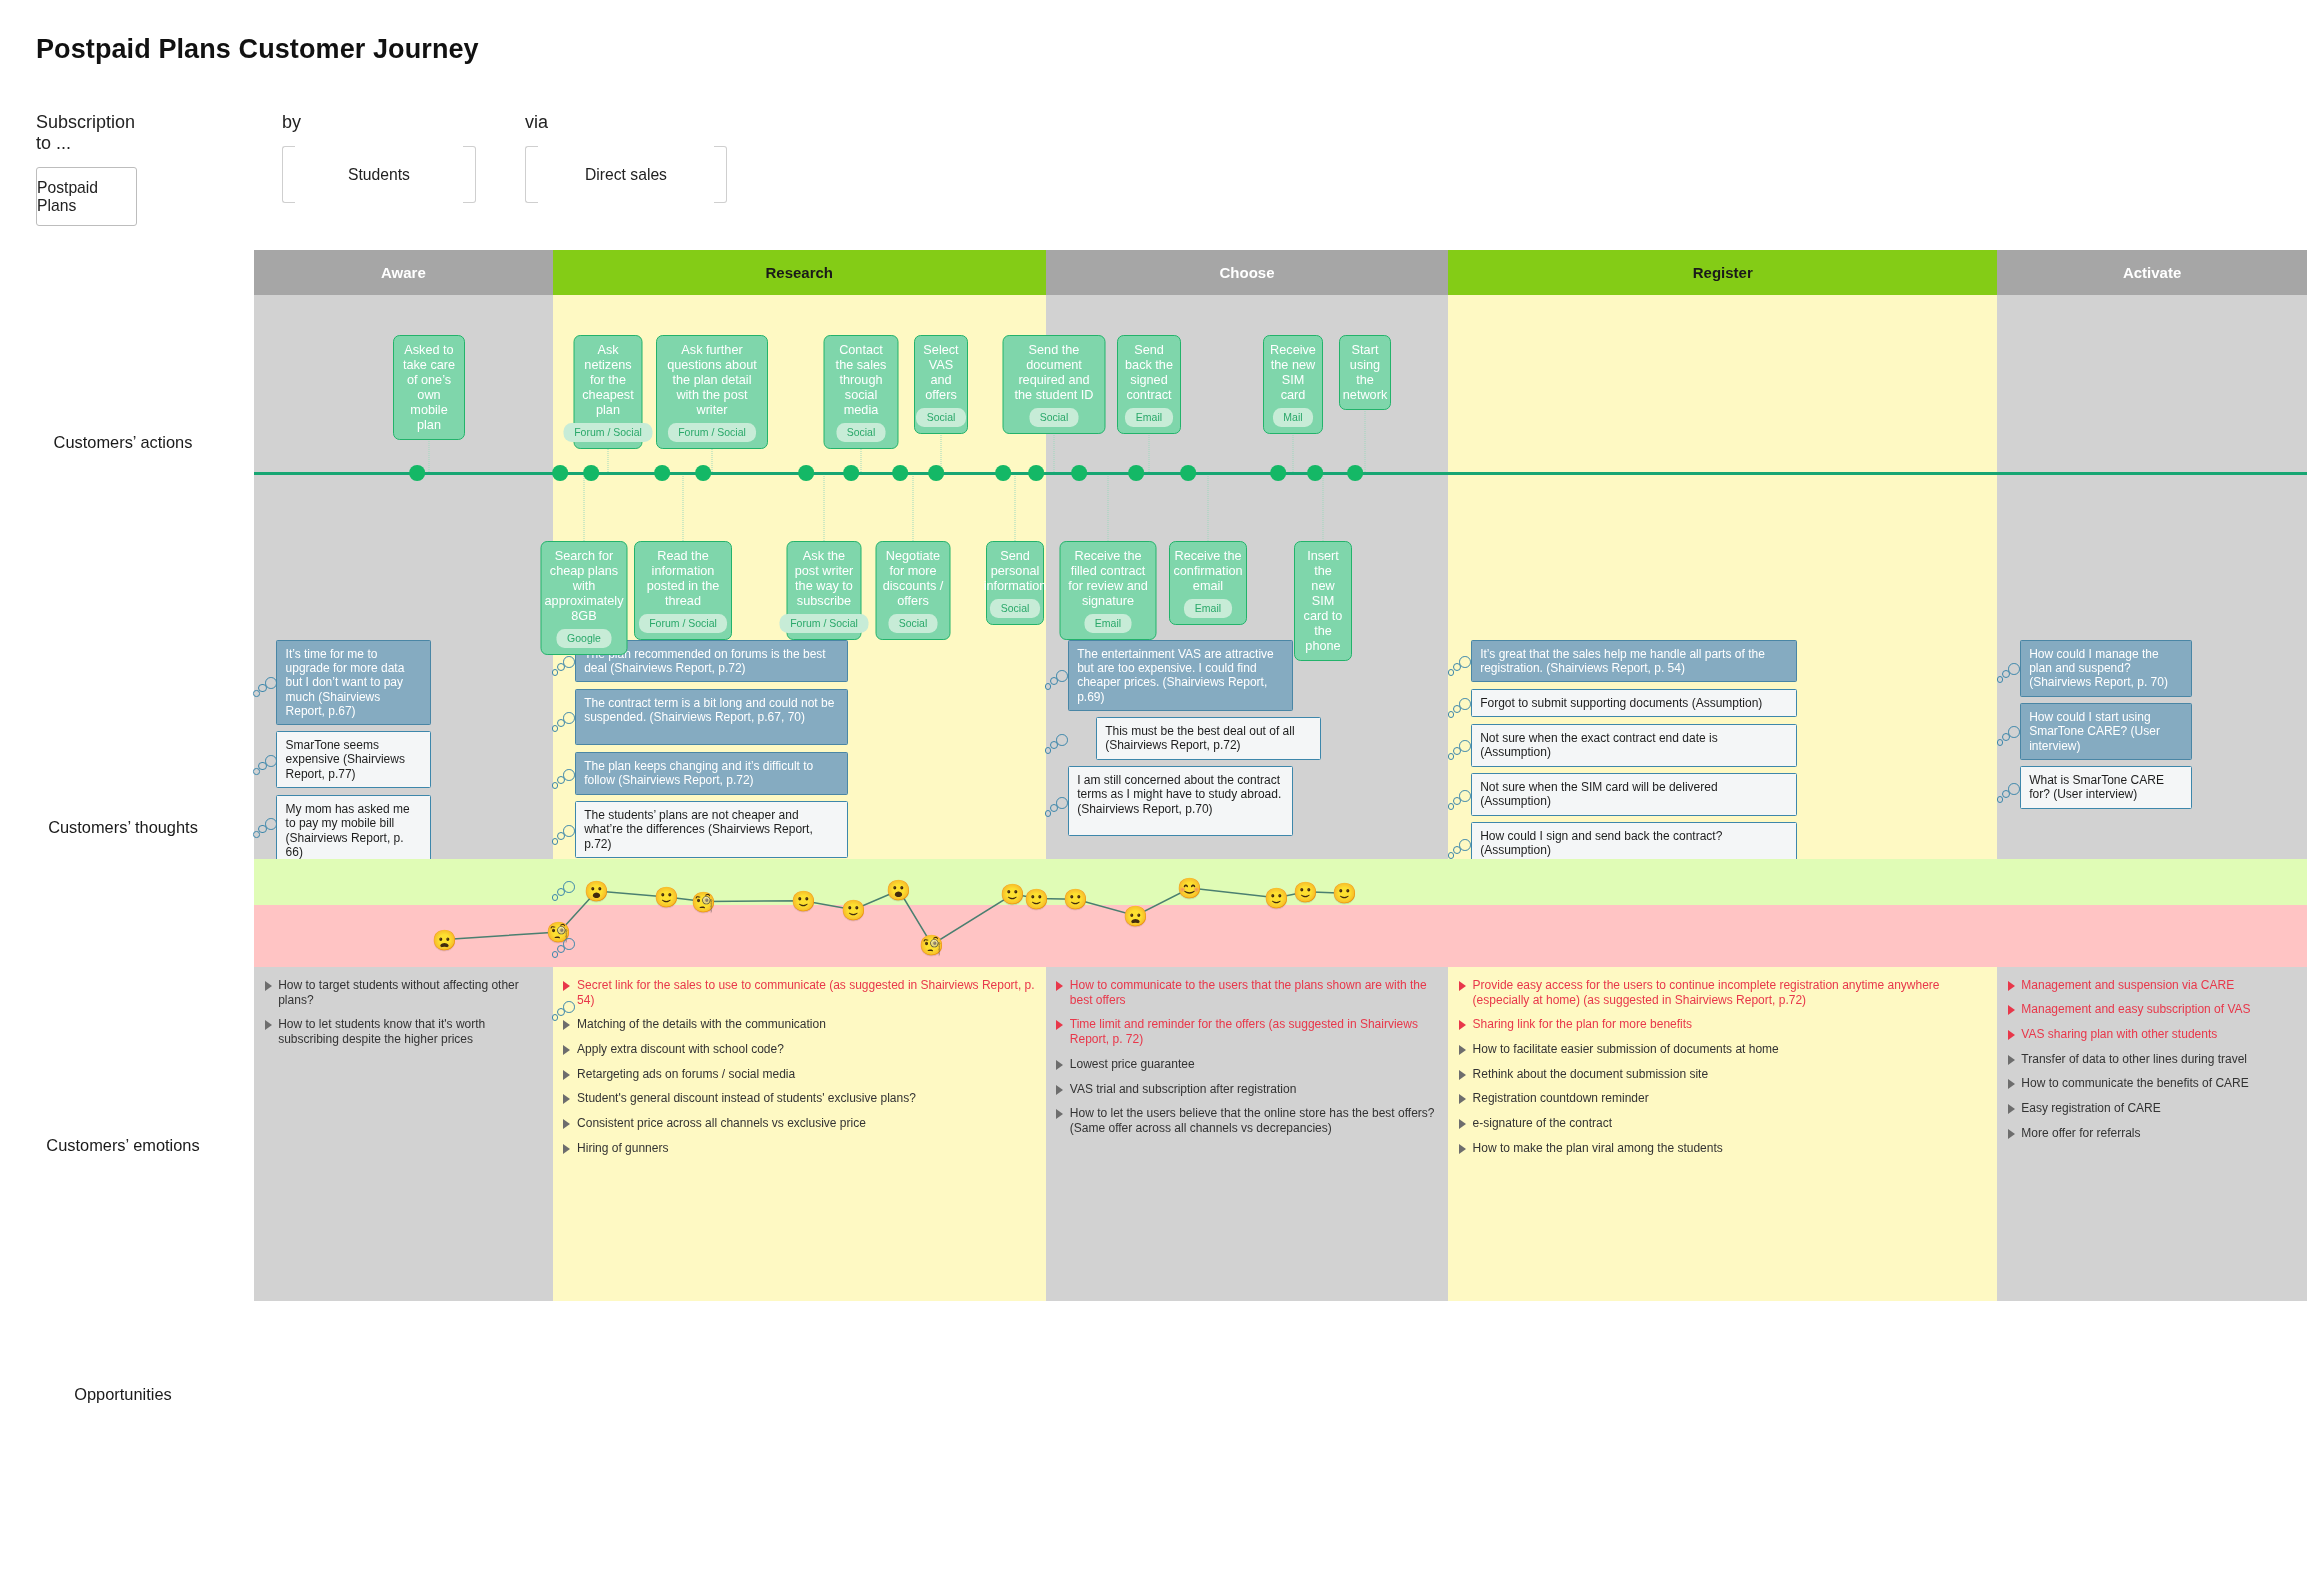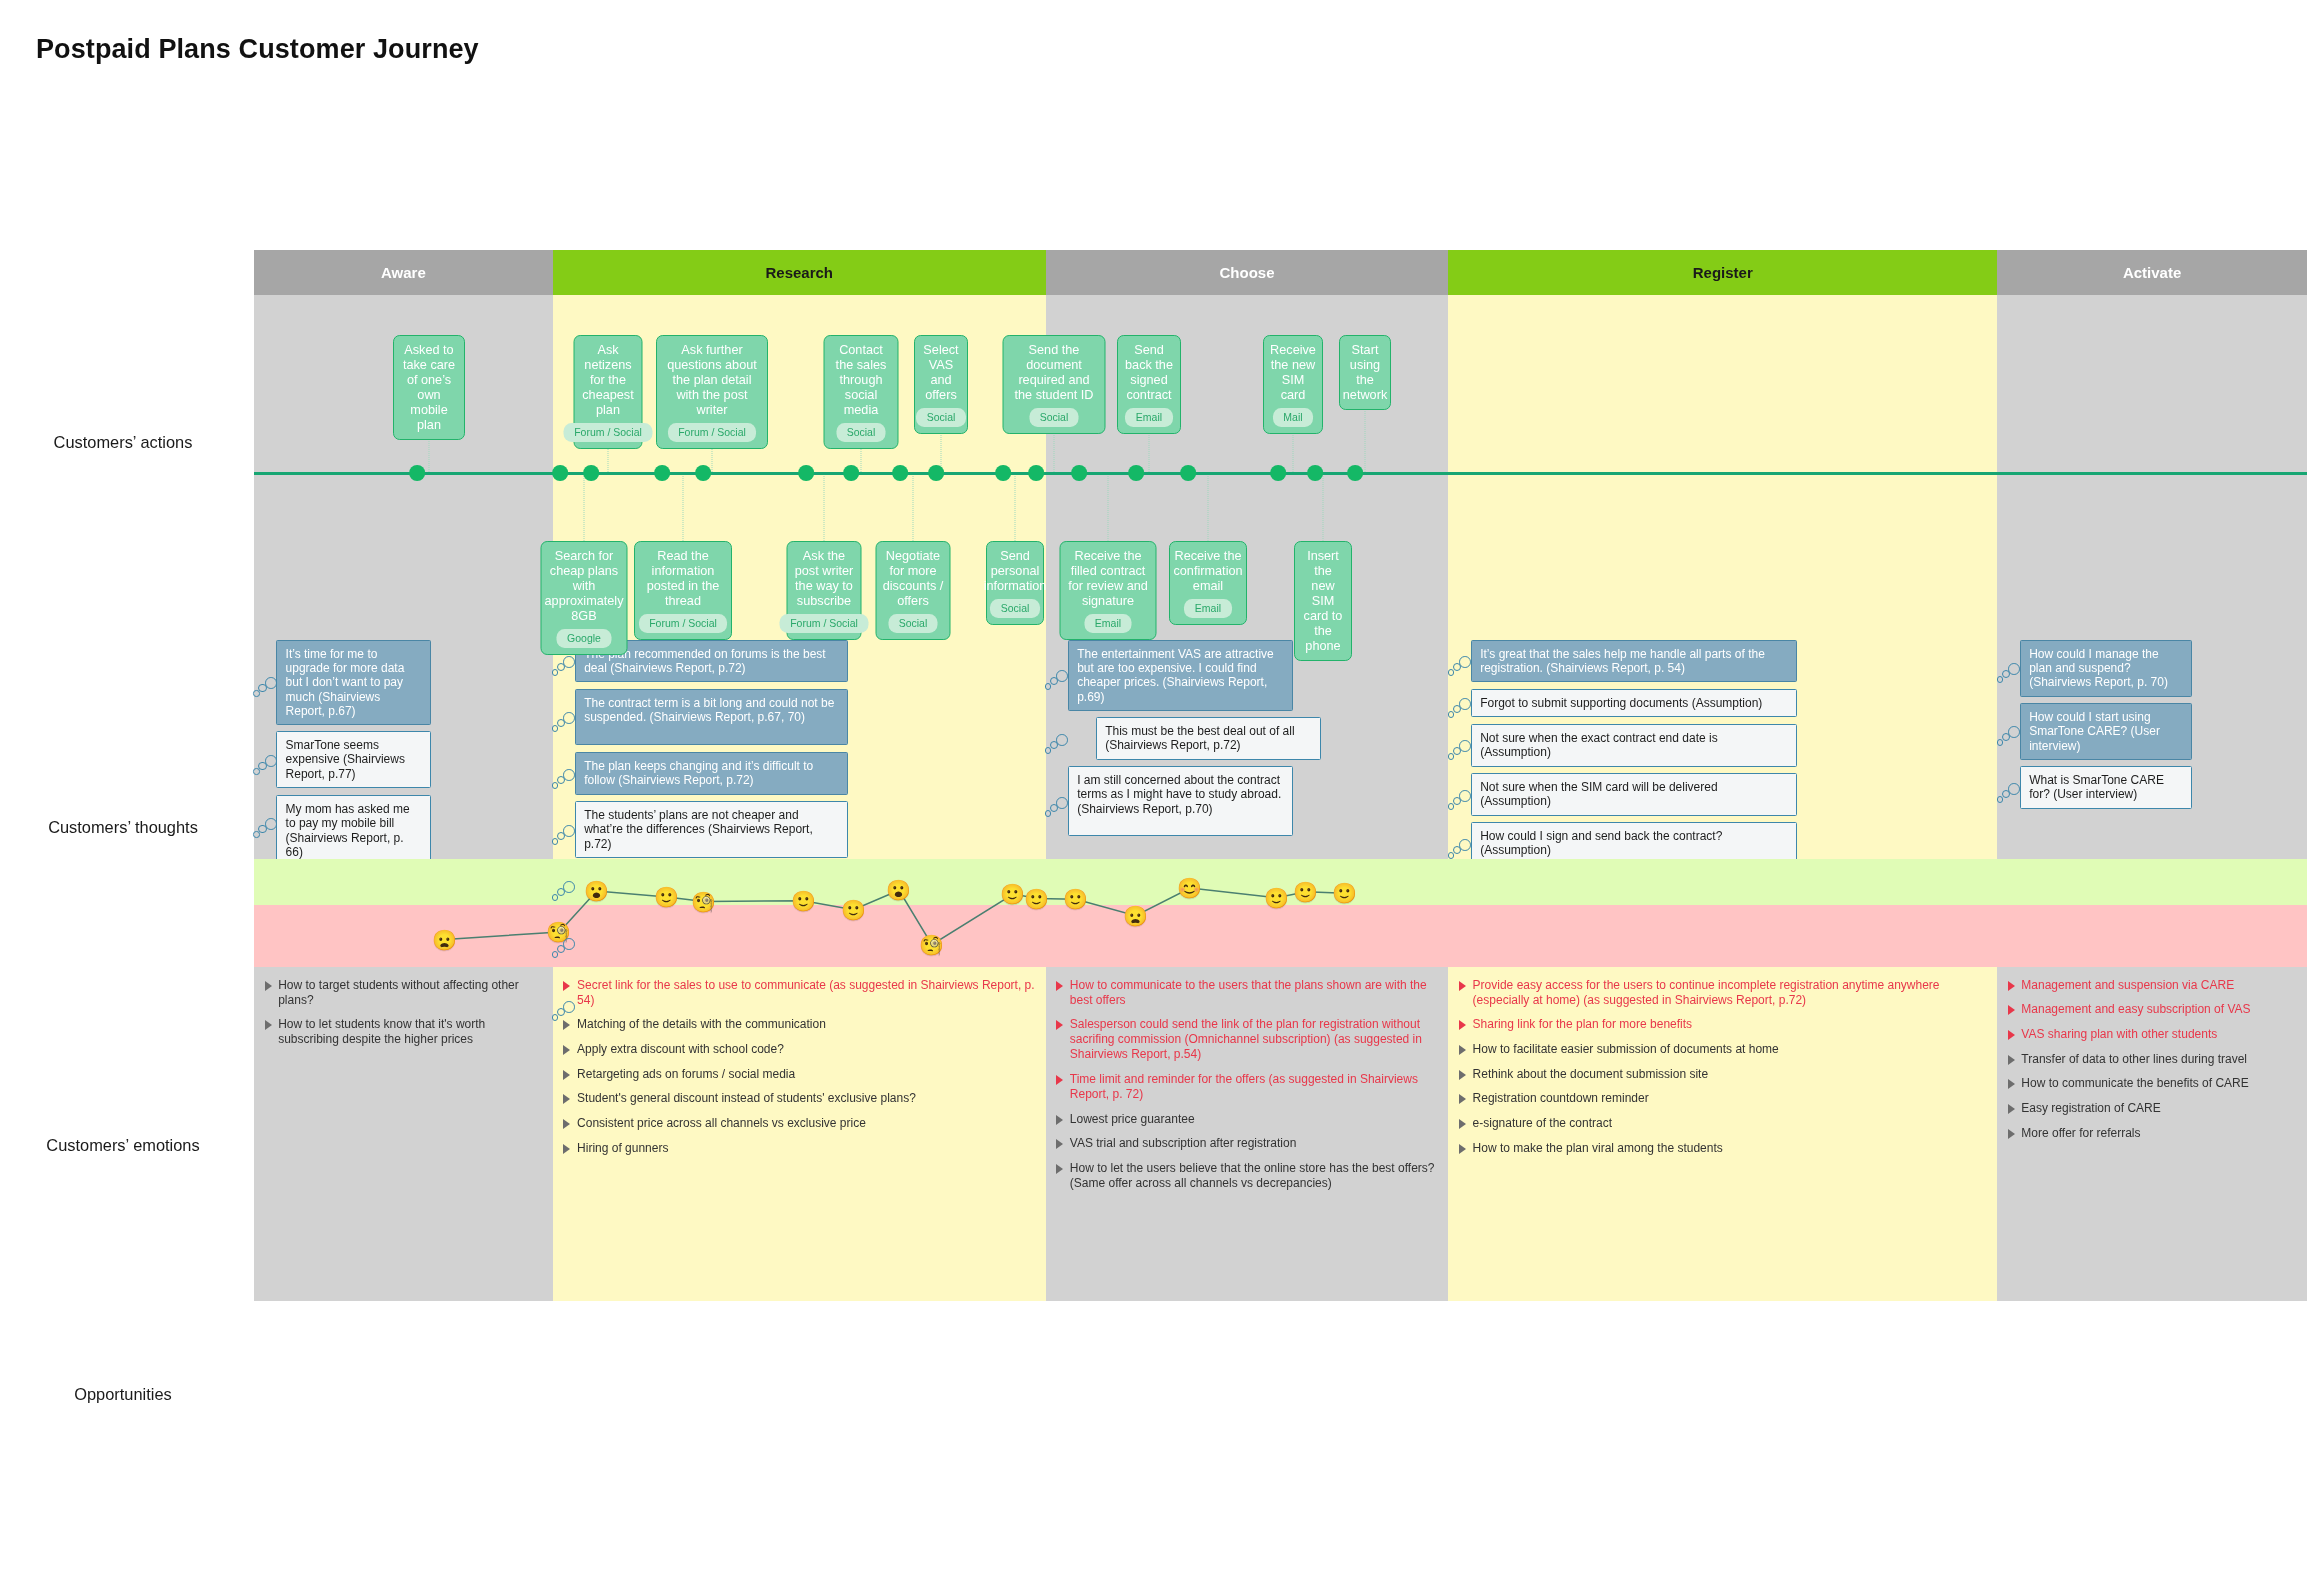--- a/index.html
+++ b/index.html
@@ -123,20 +123,34 @@
     font-size:16.4px;color:#1a1a1a;
   }
 </style>
 </head>
 <body>
 
 <div class="page">
 
   <div class="title">Postpaid Plans Customer Journey</div>
 
+  <div class="meta-row">
+    <div class="meta-block" style="left:0;width:101px;">
+      <div class="meta-label">Subscription to ...</div>
+      <div class="meta-box solid">Postpaid Plans</div>
+    </div>
+    <div class="meta-block" style="left:246px;width:194px;">
+      <div class="meta-label">by</div>
+      <div class="meta-box bracket">Students</div>
+    </div>
+    <div class="meta-block" style="left:489px;width:202px;">
+      <div class="meta-label">via</div>
+      <div class="meta-box bracket">Direct sales</div>
+    </div>
+  </div>
 
   <div class="rowlabel" style="top:433px;">Customers’ actions</div>
   <div class="rowlabel" style="top:818px;">Customers’ thoughts</div>
   <div class="rowlabel" style="top:1136px;">Customers’ emotions</div>
   <div class="rowlabel" style="top:1385px;">Opportunities</div>
 
   <div class="grid">
     <div class="stage-head" id="stage-head">
         <div class="cell dark" style="width: 299px;">Aware</div>
         <div class="cell light" style="width: 493px;">Research</div>
@@ -454,24 +468,20 @@
           </div>
         </div>
         <div class="col dark" style="width: 403px;">
           <div class="opp-list">
             <div class="opp hot">
               <span class="tri"></span>
               <span class="txt">How to communicate to the users that the plans shown are with the best offers</span>
             </div>
             <div class="opp hot">
               <span class="tri"></span>
-              <span class="txt">Salesperson could send the link of the plan for registration without sacrifing commission (Omnichannel subscription) (as suggested in Shairviews Report, p.54)</span>
-            </div>
-            <div class="opp hot">
-              <span class="tri"></span>
               <span class="txt">Time limit and reminder for the offers (as suggested in Shairviews Report, p. 72)</span>
             </div>
             <div class="opp">
               <span class="tri"></span>
               <span class="txt">Lowest price guarantee</span>
             </div>
             <div class="opp">
               <span class="tri"></span>
               <span class="txt">VAS trial and subscription after registration</span>
             </div>

